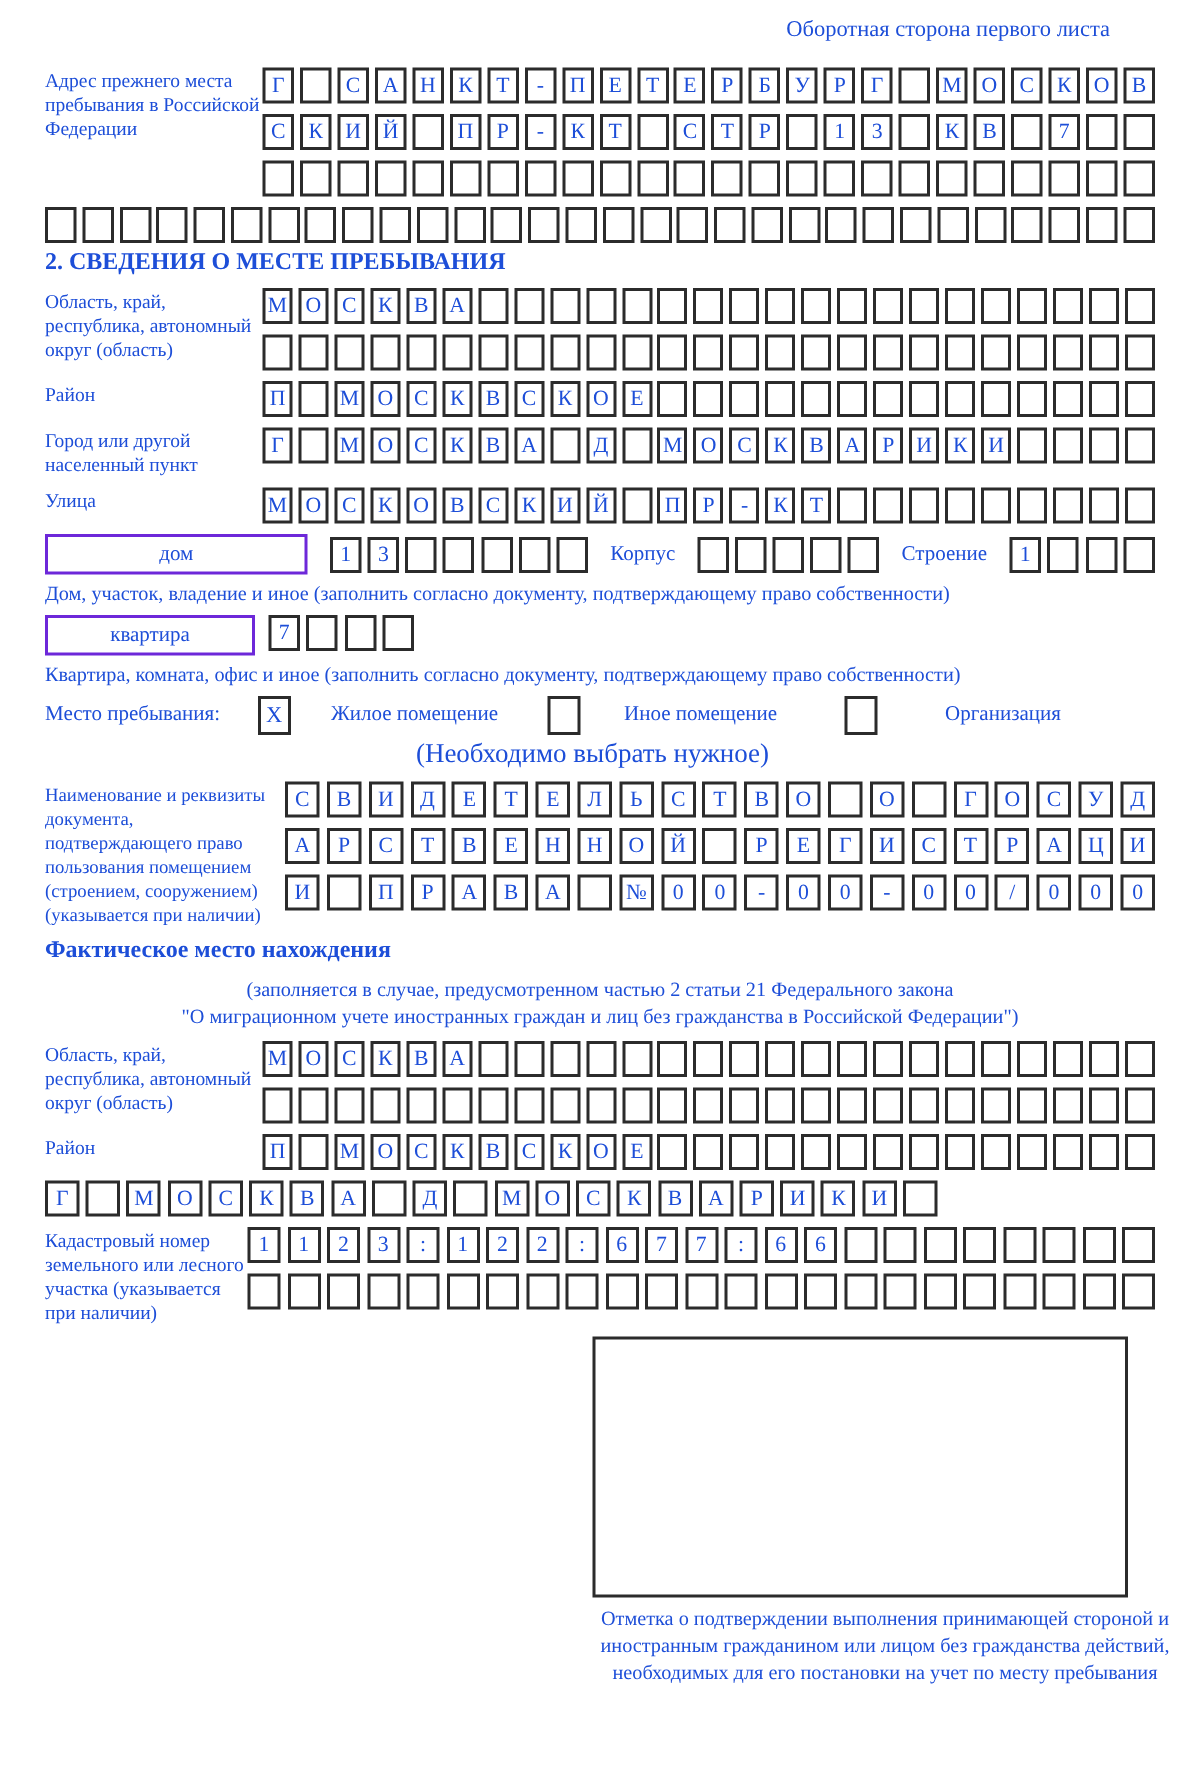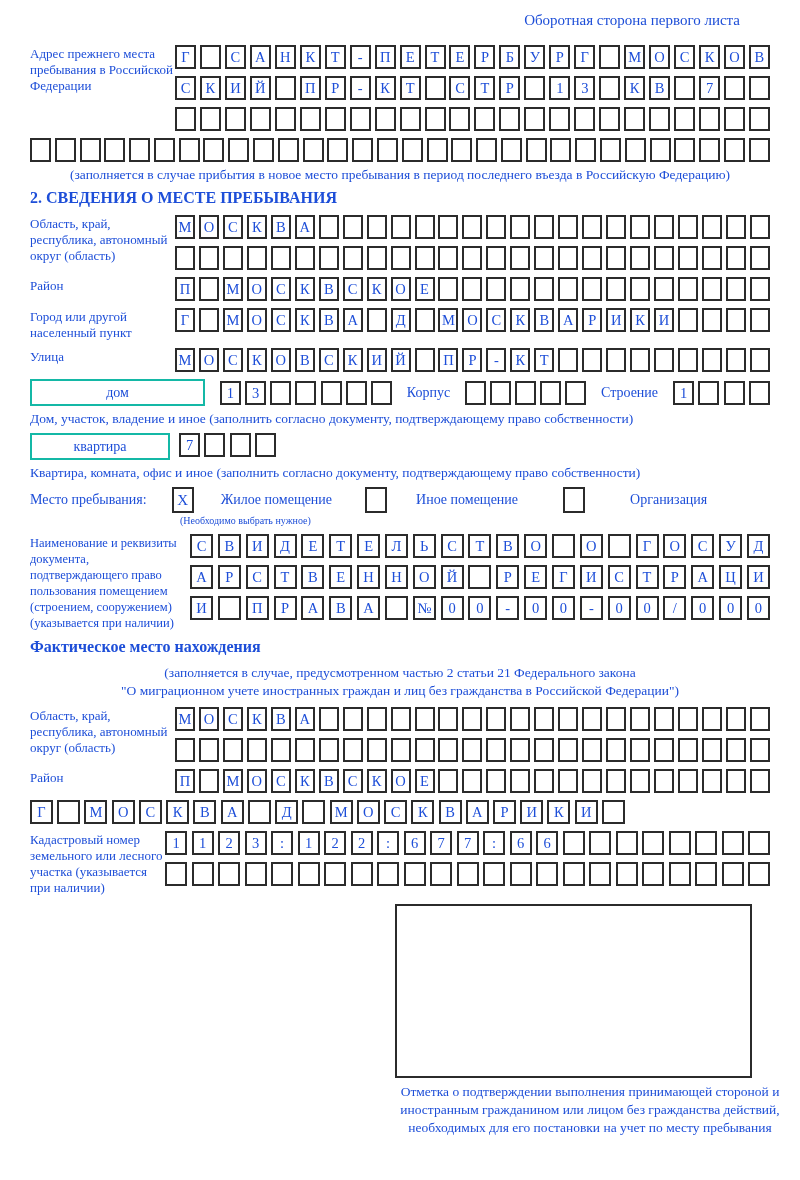--- a/index.html
+++ b/index.html
@@ -27,32 +27,32 @@
   
   .field{display:flex;margin-bottom:7px;}
   .field-label{flex:none;width:145px;font-size:13px;line-height:16px;padding-top:1px;}
   .field-label.w160{width:160px;font-size:12.5px;}
   .field-label.w135{width:135px;}
   .rows{display:flex;flex-direction:column;gap:7px;}
   .note{font-size:13.5px;line-height:17px;margin:1px 0 6px 0;}
   .note.center{text-align:center;}
   .sec-title{text-align:left;font-weight:bold;font-size:16px;margin:4px 0 8px 0;}
   .boxed-label{
-    flex:none;border:2px solid #14b8a6;height:27px;text-align:center;
+    flex:none;border:2px solid #6d28d9;height:27px;text-align:center;
     font-size:14px;line-height:23px;background:#fff;
   }
   .dom-row{display:flex;align-items:center;justify-content:space-between;width:740px;margin:2px 0 4px 0;}
   .inline-label{font-size:14px;flex:none;}
   .kv-row{display:flex;align-items:flex-start;gap:9px;margin:2px 0 4px 0;}
   .mesto-row{display:flex;align-items:center;margin:4px 0 2px 0;font-size:14px;gap:17px;}
   .checkbox{
     display:inline-block;flex:none;width:22px;height:26px;border:2px solid #2b2b2b;
     text-align:center;font-size:15px;line-height:22px;background:#fff;
   }
-  .mesto-note{width:430px;margin-left:150px;font-size:10px;margin-bottom:8px;}
+  .mesto-note{text-align:center;width:430px;margin-left:150px;font-size:18px;margin-bottom:8px;}
   .fact-note{text-align:center;font-size:13.5px;line-height:18px;margin:0;}
   .stamp-col{margin-left:365px;width:390px;margin-top:8px;}
   .stamp-box{width:357px;height:174px;border:2px solid #2b2b2b;background:#fff;}
   .stamp-caption{font-size:13.5px;line-height:18px;text-align:center;margin-top:5px;width:390px;}
   .mt2{margin-top:2px;} .mb4{margin-bottom:4px;}
 </style>
 </head>
 <body>
 
 <div class="page">
@@ -167,21 +167,20 @@
       <span class="cell">&nbsp;</span>
       <span class="cell">&nbsp;</span>
       <span class="cell">&nbsp;</span>
       <span class="cell">&nbsp;</span>
       <span class="cell">&nbsp;</span>
       <span class="cell">&nbsp;</span>
       <span class="cell">&nbsp;</span>
       <span class="cell">&nbsp;</span>
       <span class="cell">&nbsp;</span>
     </div>
-  <div class="note center">(заполняется в случае прибытия в новое место пребывания в период последнего въезда в Российскую Федерацию)</div>
 
   <div class="sec-title">2. СВЕДЕНИЯ О МЕСТЕ ПРЕБЫВАНИЯ</div>
 
   <div class="field">
     <div class="field-label">Область, край, республика, автономный округ (область)</div>
     <div class="rows">
       <div class="cellrow cr25">
           <span class="cell">М</span>
           <span class="cell">О</span>
           <span class="cell">С</span>

